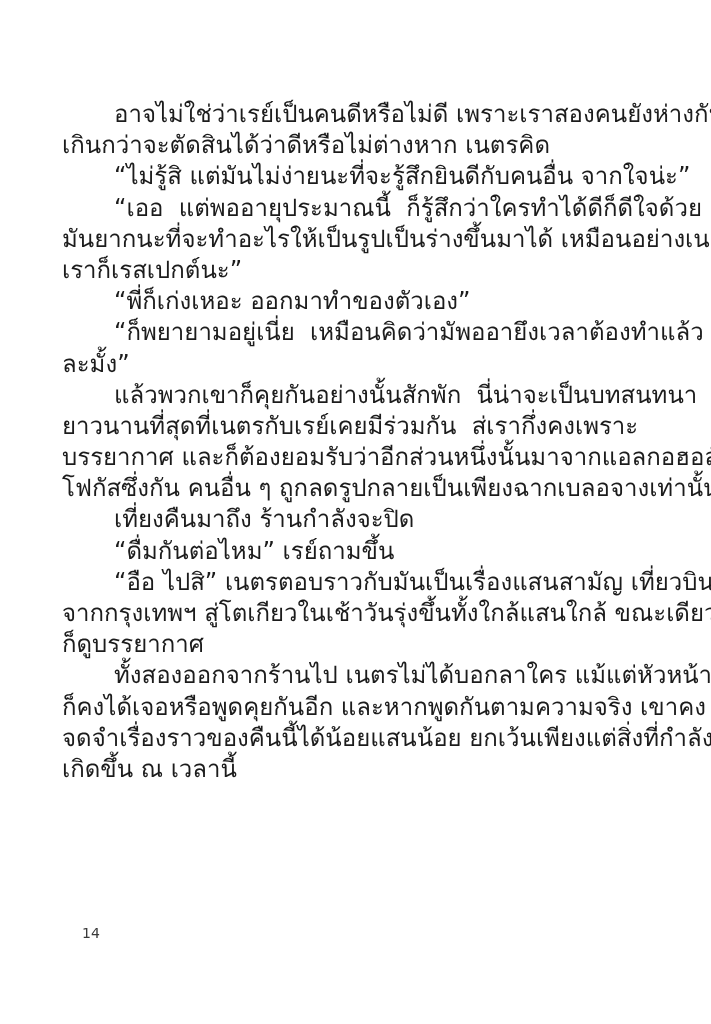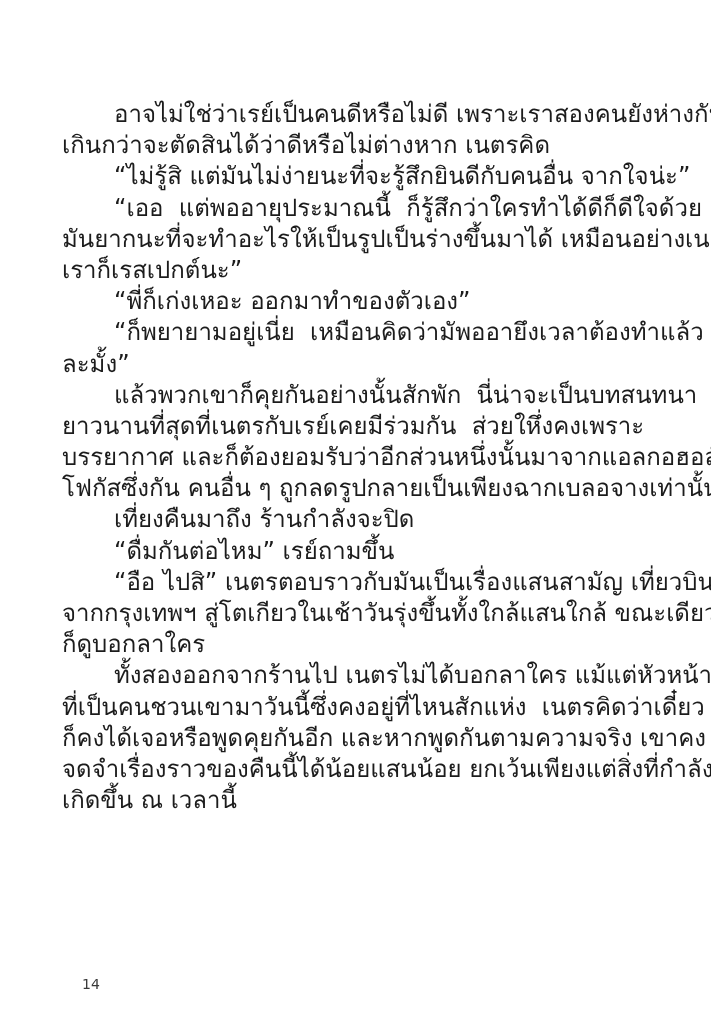--- a/index.html
+++ b/index.html
@@ -28,49 +28,48 @@
     line-height: 31.2px;
     height: 31.2px;
     letter-spacing: 0;
   }
   .line.indent {
     padding-left: 52px;
   }
   .page-number {
     position: absolute;
     left: 82px;
-    top: 975px;
+    top: 924px;
     font-size: 14px;
     line-height: 18px;
     color: #3a3a3a;
   }
 </style>
 </head>
 <body>
 
 <div class="book-page">
   <div class="text-block">
     <div class="line indent">อาจไม่ใช่ว่าเรย์เป็นคนดีหรือไม่ดี เพราะเราสองคนยังห่างกัน</div>
     <div class="line">เกินกว่าจะตัดสินได้ว่าดีหรือไม่ต่างหาก เนตรคิด</div>
     <div class="line indent">“ไม่รู้สิ แต่มันไม่ง่ายนะที่จะรู้สึกยินดีกับคนอื่น จากใจน่ะ”</div>
     <div class="line indent">“เออ  แต่พออายุประมาณนี้  ก็รู้สึกว่าใครทำได้ดีก็ดีใจด้วย</div>
     <div class="line">มันยากนะที่จะทำอะไรให้เป็นรูปเป็นร่างขึ้นมาได้ เหมือนอย่างเนตร</div>
     <div class="line">เราก็เรสเปกต์นะ”</div>
     <div class="line indent">“พี่ก็เก่งเหอะ ออกมาทำของตัวเอง”</div>
     <div class="line indent">“ก็พยายามอยู่เนี่ย  เหมือนคิดว่ามัพออายึงเวลาต้องทำแล้ว</div>
     <div class="line">ละมั้ง”</div>
     <div class="line indent">แล้วพวกเขาก็คุยกันอย่างนั้นสักพัก  นี่น่าจะเป็นบทสนทนา</div>
-    <div class="line">ยาวนานที่สุดที่เนตรกับเรย์เคยมีร่วมกัน  ส่วยใหึ่งคงเพราะ</div>
+    <div class="line">ยาวนานที่สุดที่เนตรกับเรย์เคยมีร่วมกัน  ส่เรากึ่งคงเพราะ</div>
     <div class="line">บรรยากาศ และก็ต้องยอมรับว่าอีกส่วนหนึ่งนั้นมาจากแอลกอฮอล์</div>
     <div class="line">โฟกัสซึ่งกัน คนอื่น ๆ ถูกลดรูปกลายเป็นเพียงฉากเบลอจางเท่านั้น</div>
     <div class="line indent">เที่ยงคืนมาถึง ร้านกำลังจะปิด</div>
     <div class="line indent">“ดื่มกันต่อไหม” เรย์ถามขึ้น</div>
     <div class="line indent">“อือ ไปสิ” เนตรตอบราวกับมันเป็นเรื่องแสนสามัญ เที่ยวบิน</div>
     <div class="line">จากกรุงเทพฯ สู่โตเกียวในเช้าวันรุ่งขึ้นทั้งใกล้แสนใกล้ ขณะเดียวกัน</div>
-    <div class="line">ก็ดูบอกลาใคร</div>
+    <div class="line">ก็ดูบรรยากาศ</div>
     <div class="line indent">ทั้งสองออกจากร้านไป เนตรไม่ได้บอกลาใคร แม้แต่หัวหน้าเก่า</div>
-    <div class="line">ที่เป็นคนชวนเขามาวันนี้ซึ่งคงอยู่ที่ไหนสักแห่ง  เนตรคิดว่าเดี๋ยว</div>
     <div class="line">ก็คงได้เจอหรือพูดคุยกันอีก และหากพูดกันตามความจริง เขาคง</div>
     <div class="line">จดจำเรื่องราวของคืนนี้ได้น้อยแสนน้อย ยกเว้นเพียงแต่สิ่งที่กำลัง</div>
     <div class="line">เกิดขึ้น ณ เวลานี้</div>
   </div>
   <div class="page-number">14</div>
 </div>
 
 </body></html>

